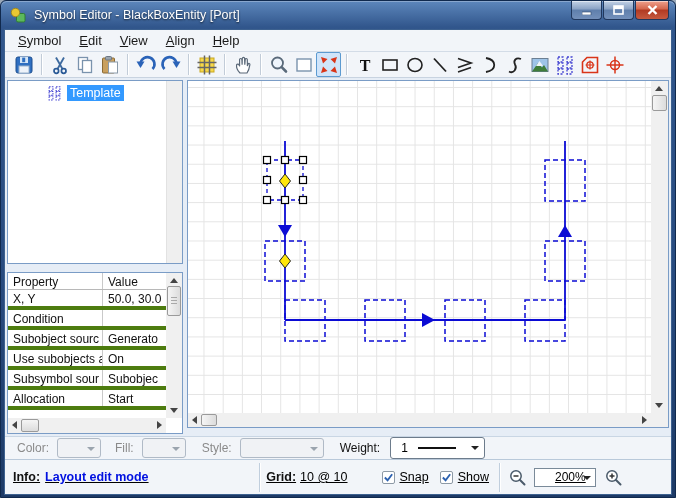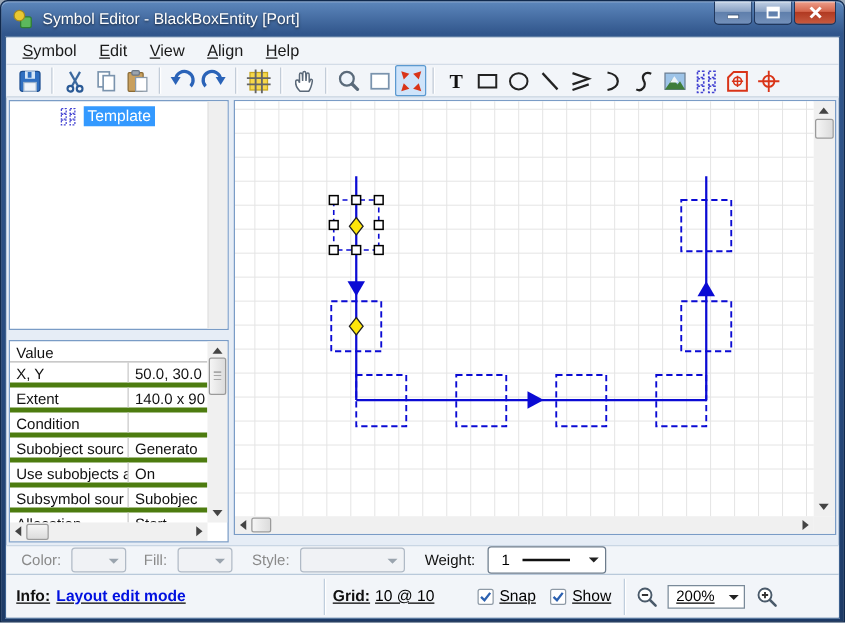--- a/index.html
+++ b/index.html
@@ -101,21 +101,21 @@
   .weight-line{ display:inline-block; width:38px; height:2px; background:#111; margin-left:10px; }
   
   .statusbar{ height:44px; background:#f2f5f9; border-top:1px solid #b9c9da;
     display:flex; align-items:center; font-size:12.5px;text-decoration:underline; }
   .sb-sep{ width:1px; height:29px; background:#c0cedd; box-shadow:1px 0 0 #fff; flex:none; }
   .bold{ font-weight:bold; color:#111; }
   .info-val{ font-weight:bold; }
   .checkbox{ width:13px; height:13px; background:#fff; border:1px solid #8e9aa6;
     border-radius:2px; display:flex; align-items:center; justify-content:center; }
   .zoom-combo{ width:62px; height:19px; background:#fff; border:1px solid #7a8a99;
-    display:flex; align-items:center; position:relative; font-size:12px; padding-left:6px; }
+    display:flex; align-items:center; position:relative; font-size:12px; padding-left:20px; }
   .zoom-combo .carrow{ position:absolute; right:4px; top:7px; width:0; height:0;
     border-left:4px solid transparent; border-right:4px solid transparent;
     border-top:4px solid #222; }
 </style>
 </head>
 <body>
 
 <div class="window">
 
   <div class="titlebar">
@@ -323,29 +323,26 @@
               </g>
             </svg>
             <span class="tree-label">Template</span>
           </div>
           <div class="tree-scrolltrack"></div>
         </div>
 
         <div class="panel table-panel">
           <div class="ptable">
               <div class="prow header">
+                <div class="pcell c1">Property</div>
                 <div class="pcell c2">Value</div>
               </div>
               <div class="prow">
                 <div class="pcell c1">X, Y</div>
                 <div class="pcell c2">50.0, 30.0</div>
-              </div>
-              <div class="prow">
-                <div class="pcell c1">Extent</div>
-                <div class="pcell c2">140.0 x 90</div>
               </div>
               <div class="prow">
                 <div class="pcell c1">Condition</div>
                 <div class="pcell c2"></div>
               </div>
               <div class="prow">
                 <div class="pcell c1">Subobject sourc</div>
                 <div class="pcell c2">Generato</div>
               </div>
               <div class="prow">

